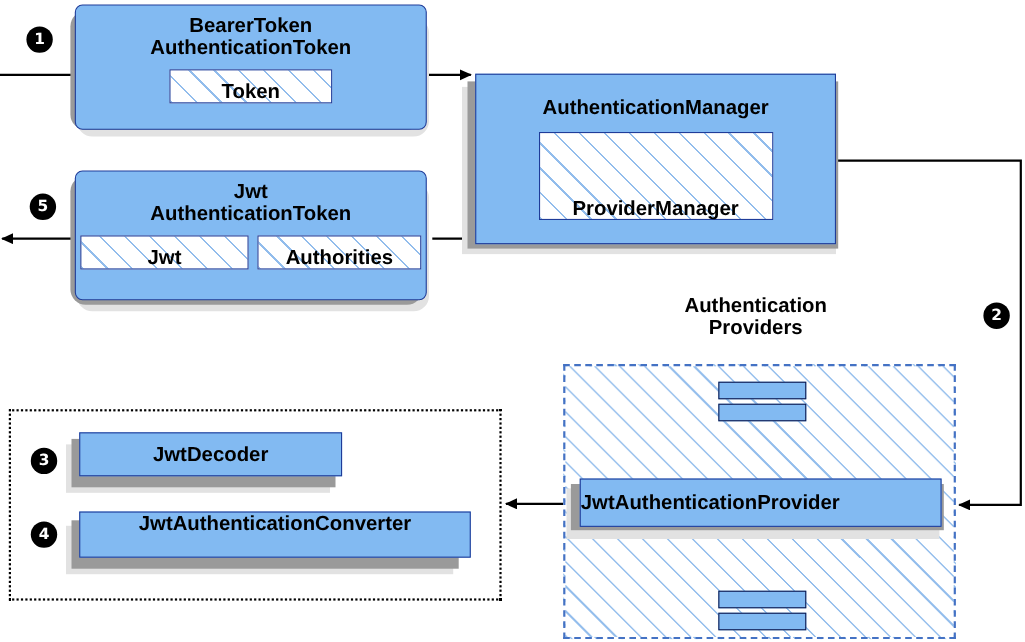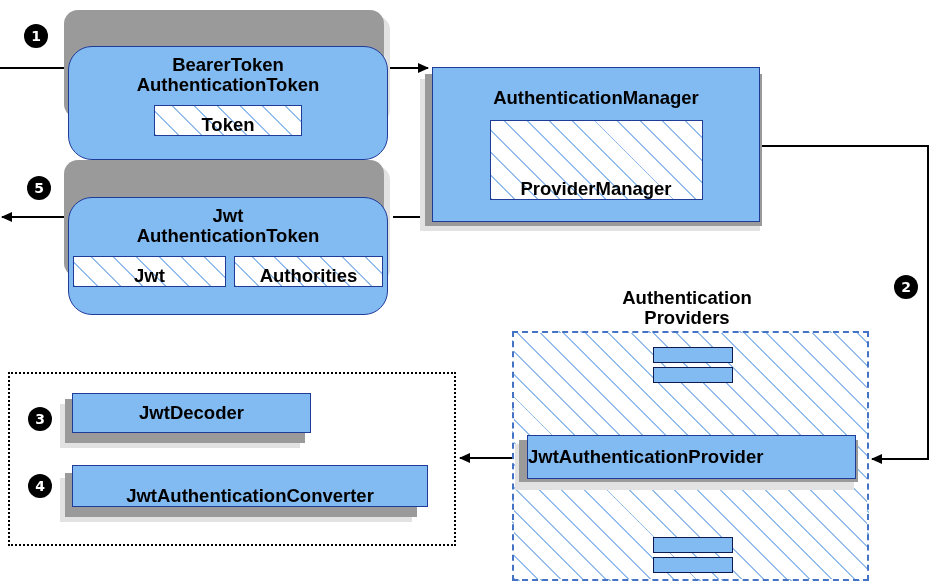--- a/index.html
+++ b/index.html
@@ -29,21 +29,21 @@
         #ffffff 1.4px,
         #ffffff 16px);
   }
 
   
   .card {
     background: #82BAF2;
     border: 1.6px solid #1F3C99;
     box-sizing: border-box;
   }
-  .card.rounded { border-radius: 24px; margin-top: 42px; }
+  .card.rounded { border-radius: 7px; }
 
   
   .shadow-dark { background: #9a9a9a; }
   .shadow-light { background: #e2e2e2; }
   .shadow-dark.rounded { border-radius: 14px; }
   .shadow-light.rounded { border-radius: 14px; }
 
   
   .subbox {
     border: 1.6px solid #1F3C99;
@@ -131,21 +131,21 @@
 
     <polyline points="760,146 928,146 928,459 872,459" fill="none" stroke="#000000" stroke-width="2" marker-end="url(#arrowL)"></polyline>
 
     <line x1="519" y1="458" x2="460" y2="458" stroke="#000000" stroke-width="2" marker-end="url(#arrowL)"></line>
 
     <line x1="693" y1="437" x2="693" y2="397" stroke="#000000" stroke-width="5" marker-end="url(#arrowUp)" marker-start="url(#arrowDn)"></line>
 
     <line x1="693" y1="490" x2="693" y2="529" stroke="#000000" stroke-width="5" marker-end="url(#arrowDn)" marker-start="url(#arrowUp)"></line>
   </svg>
 
-  <div class="abs label t18" style="left:572px; top:268px; width:230px;margin-top:20px;">Authentication
+  <div class="abs label t18" style="left:572px; top:268px; width:230px;">Authentication
 Providers</div>
 
   <div class="abs dashed-box hatch" style="left:512px; top:331px; width:357px; height:250px;"></div>
 
   <div class="abs minibar" style="left:653px; top:347px; width:80px; height:16px;"></div>
   <div class="abs minibar" style="left:653px; top:367px; width:80px; height:16px;"></div>
 
   <div class="abs minibar" style="left:653px; top:537px; width:80px; height:16px;"></div>
   <div class="abs minibar" style="left:653px; top:557px; width:80px; height:16px;"></div>
 
@@ -192,21 +192,21 @@
   <div class="abs dotted-box" style="left:8px; top:372px; width:448px; height:174px;"></div>
 
   <div class="abs shadow-light" style="left:60px; top:404px; width:240px; height:44px;"></div>
   <div class="abs shadow-dark" style="left:65px; top:399px; width:240px; height:44px;"></div>
   <div class="abs card" style="left:72px; top:393px; width:239px; height:40px; display:flex; align-items:center; justify-content:center;">
     <span class="label t18">JwtDecoder</span>
   </div>
 
   <div class="abs shadow-light" style="left:60px; top:478px; width:352px; height:44px;"></div>
   <div class="abs shadow-dark" style="left:65px; top:473px; width:352px; height:44px;"></div>
-  <div class="abs card" style="left:72px; top:465px; width:356px; height:42px; display:flex; align-items:flex-end; justify-content:center;">
+  <div class="abs card" style="left:72px; top:465px; width:356px; height:42px; display:flex; align-items:flex-start; justify-content:center;">
     <span class="label t18">JwtAuthenticationConverter</span>
   </div>
 
   <div class="abs bullet" style="left:25px; top:25px;">
     <span>1</span>
   </div>
   <div class="abs bullet" style="left:28px; top:177px;">
     <span>5</span>
   </div>
   <div class="abs bullet" style="left:895px; top:276px;">

